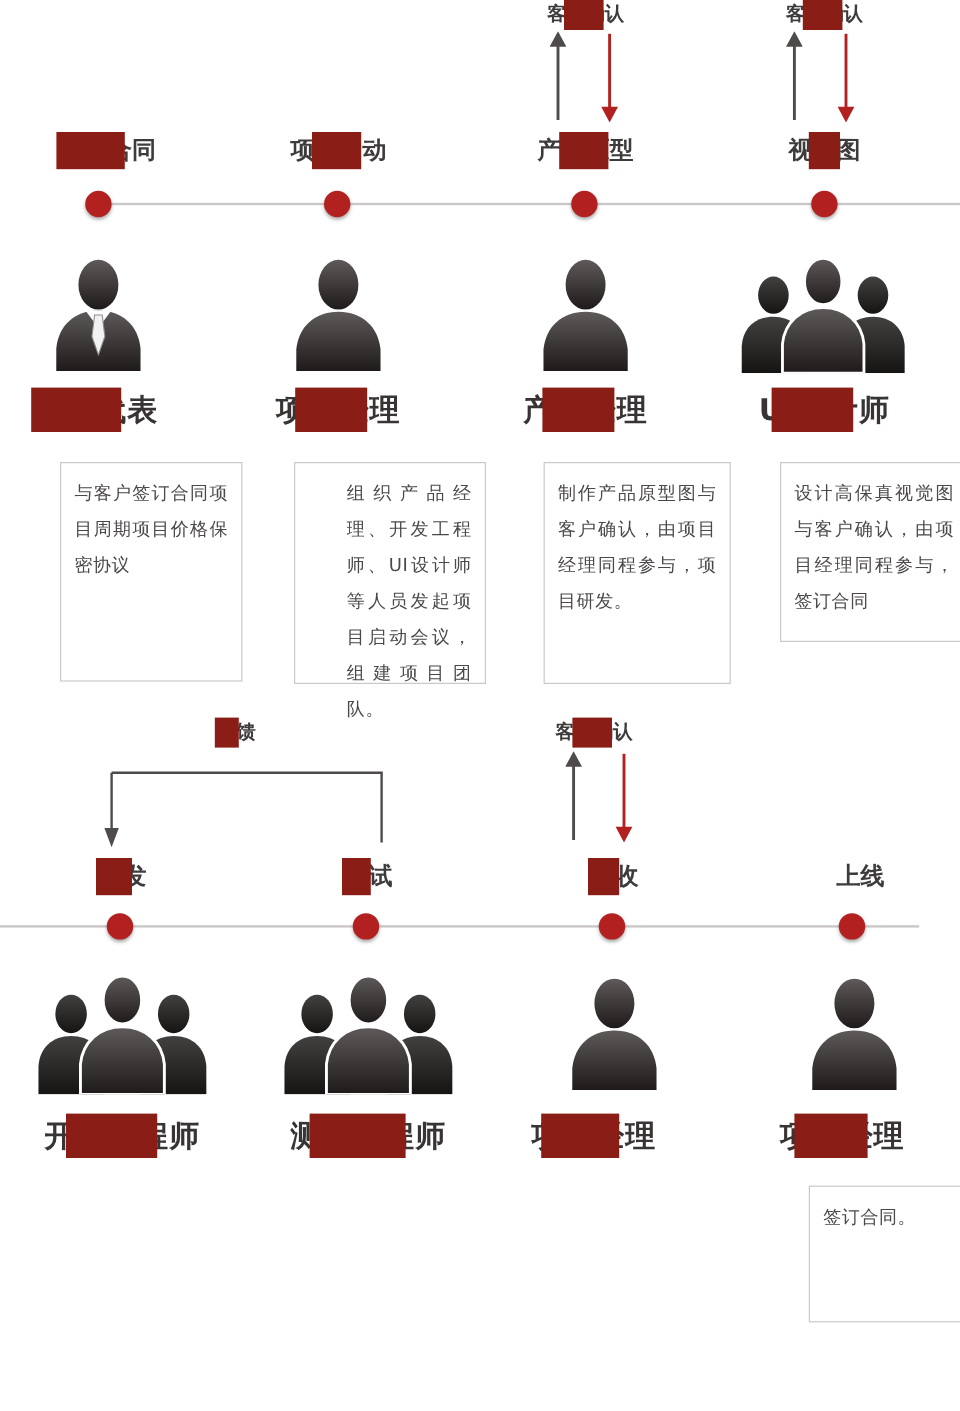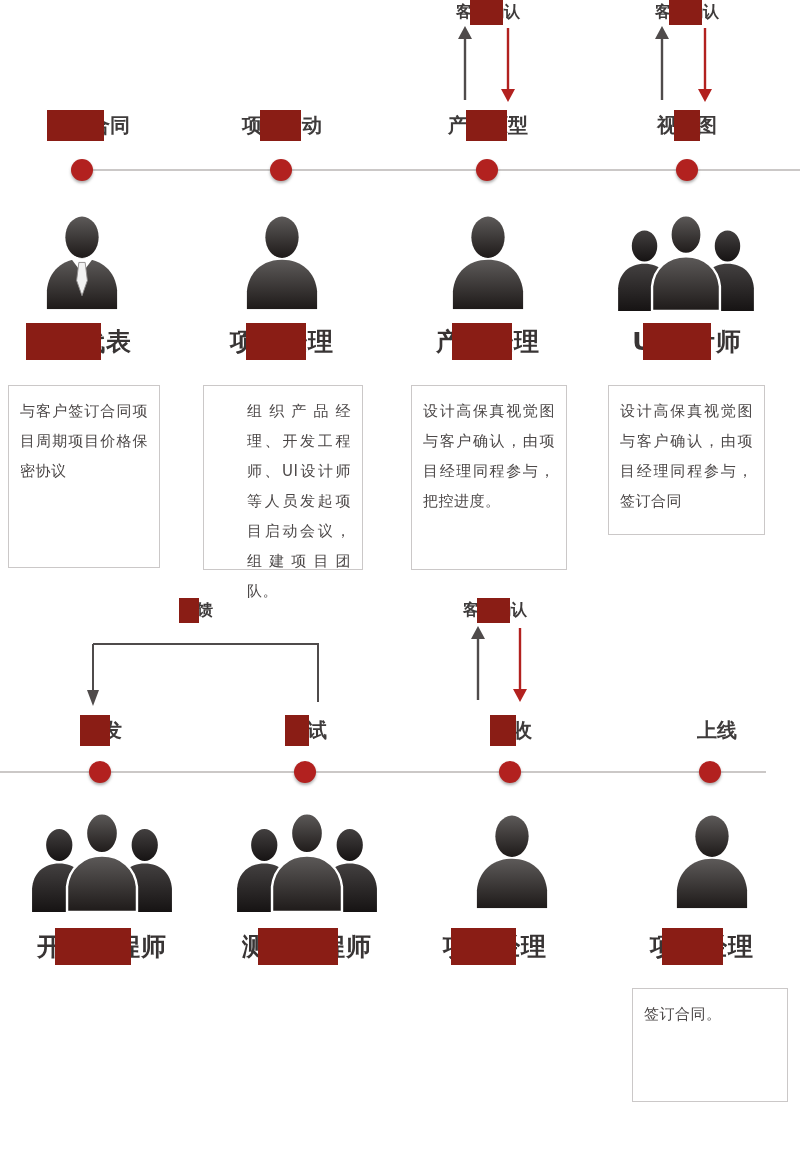--- a/index.html
+++ b/index.html
@@ -15,21 +15,21 @@
                  font-size:20px; color:#3e3b3b; }
   .role-label  { position:absolute; text-align:center; font-weight:bold;
                  font-size:25px; color:#383434; letter-spacing:1px; }
   .confirm-label { position:absolute; text-align:center; font-weight:bold;
                  font-size:16px; color:#3e3b3b; }
   .fb-label { position:absolute; text-align:center; font-weight:bold;
                  font-size:16px; color:#3e3b3b; }
 
   .desc-box { position:absolute; border:1px solid #cbc8c8; background:#fff;
               padding:10px 11px; font-size:15px; line-height:2; color:#4c4848;
-              text-align:justify; letter-spacing:.5px; }
+              text-align:justify; letter-spacing:.5px;margin-left:42px; }
 
   .redact { position:relative; display:inline-block; }
   .redact .ov { position:absolute; top:-2px; bottom:-2px; background:#8a1d15; }
 
   .arr { position:absolute; width:14px; height:74px; color:#4f4b4b; }
   .arr.down { color:#b2211f; transform:rotate(180deg); }
 
   .icon { position:absolute; }
   svg.defs { position:absolute; width:0; height:0; }
 </style>
@@ -140,21 +140,21 @@
     <span class="redact"><span>UI设计师</span><i class="ov" style="left:10%;width:62%;"></i></span>
   </div>
 
   <div class="desc-box" style="left:8px;top:385px;width:152px;height:183px;">
     <span>与客户签订合同项目周期项目价格保密协议</span>
   </div>
   <div class="desc-box" style="left:203px;top:385px;width:160px;height:185px;padding-left:43px;">
     <span>组织产品经理、开发工程师、UI设计师等人员发起项目启动会议，组建项目团队。</span>
   </div>
   <div class="desc-box" style="left:411px;top:385px;width:156px;height:185px;">
-    <span>设计高保真视觉图与客户确认，由项目经理同程参与，把控进度。</span>
+    <span>制作产品原型图与客户确认，由项目经理同程参与，项目研发。</span>
   </div>
   <div class="desc-box" style="left:608px;top:385px;width:157px;height:150px;">
     <span>设计高保真视觉图与客户确认，由项目经理同程参与，签订合同</span>
   </div>
 
   <div class="fb-label" style="left:147px;top:600px;width:100px;">
     <span class="redact"><span>反馈</span><i class="ov" style="left:-5%;width:60%;"></i></span>
   </div>
   <svg class="icon" style="left:85px;top:628px;width:240px;height:84px;" viewBox="0 0 240 84">
     <path d="M8 16 L233 16 L233 74" fill="none" stroke="#4f4b4b" stroke-width="2"></path>

